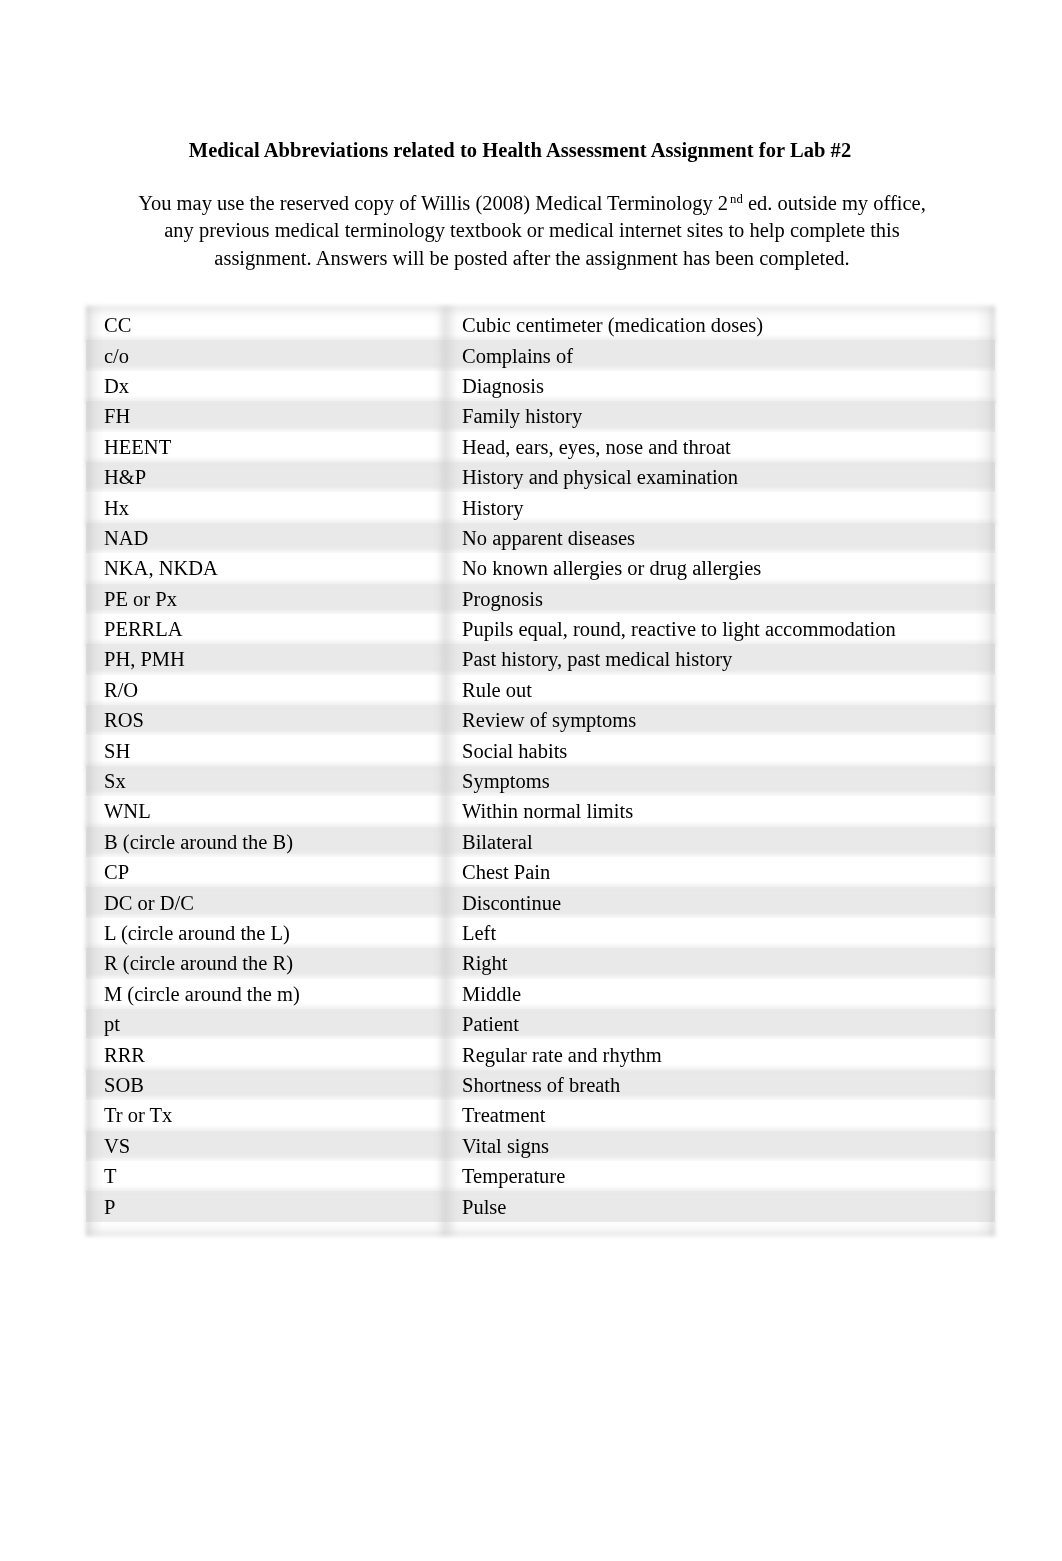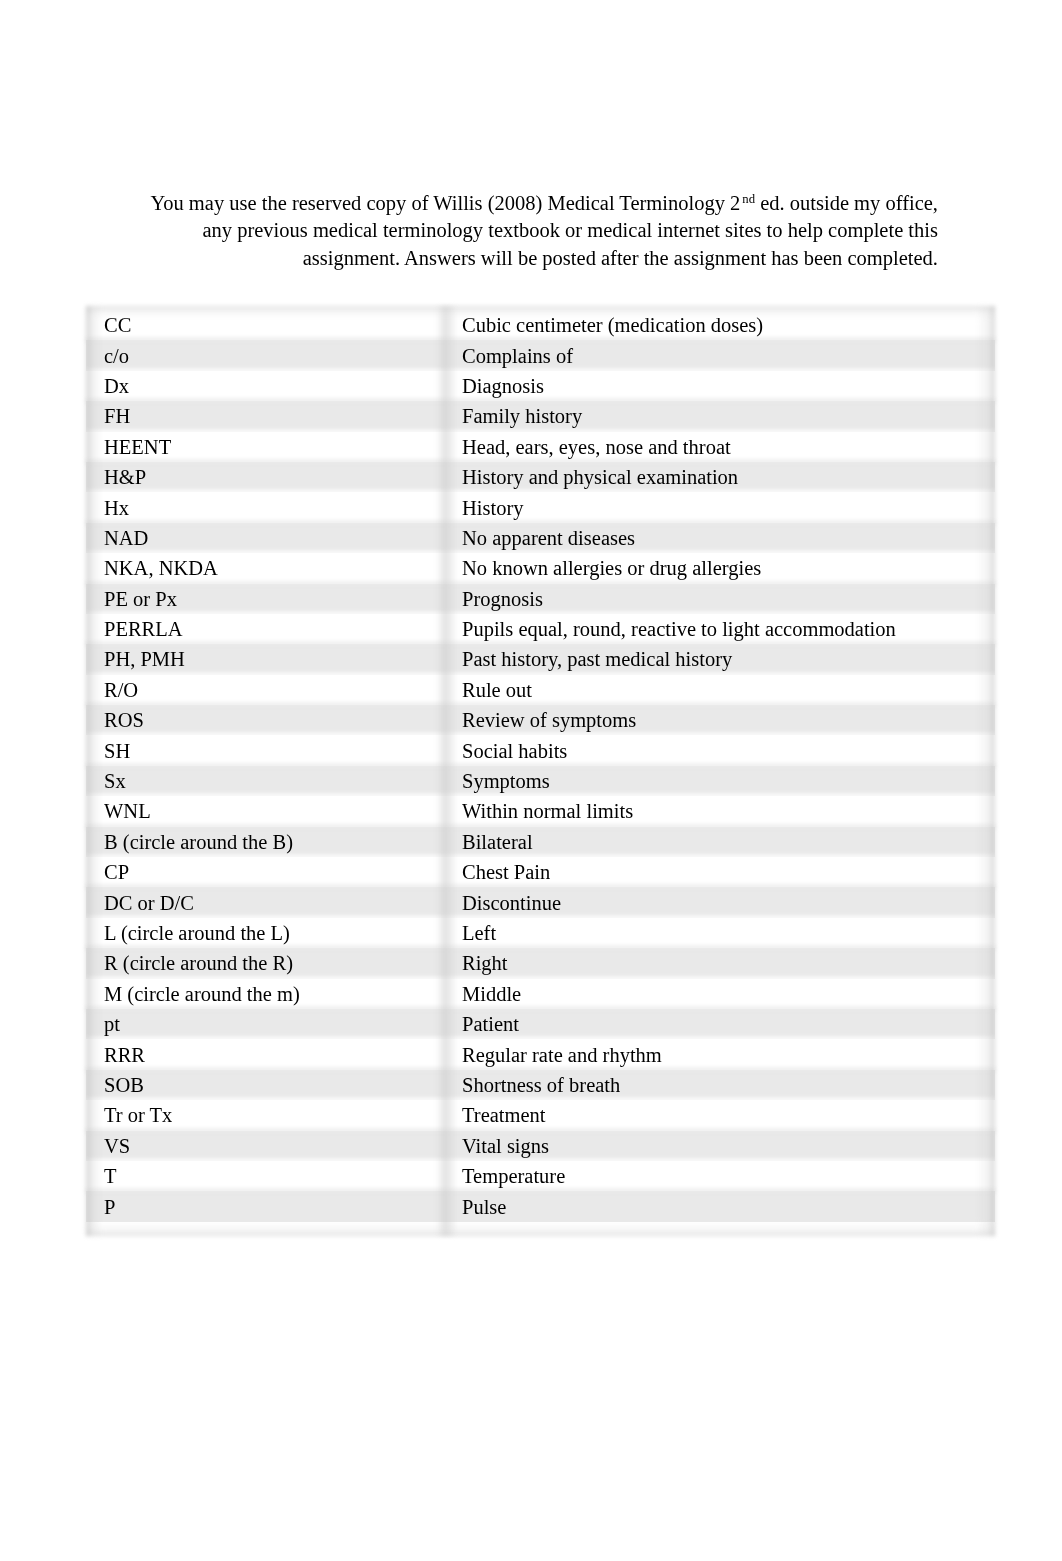--- a/index.html
+++ b/index.html
@@ -37,21 +37,21 @@
   }
 
   
   .intro {
     position: absolute;
     left: 126px;
     top: 169px;
     width: 812px;
     font-size: 20.5px;
     line-height: 27.6px;
-    text-align: right;
+    text-align: center;
   }
   .intro sup {
     font-size: 0.62em;
     vertical-align: 0.52em;
     line-height: 0;
     margin-left: 2px;
   }
 
   
   .table-wrap {
@@ -148,20 +148,21 @@
   }
   .cell.mean {
     padding-left: 0;
   }
 </style>
 </head>
 <body>
 
 <div class="page">
 
+  <h1 class="doc-title">Medical Abbreviations related to Health Assessment Assignment for Lab #2</h1>
 
   <p class="intro">
     <span>You may use the reserved copy of Willis (2008) Medical Terminology 2</span><sup>nd</sup><span> ed. outside my office, any previous medical terminology textbook or medical internet sites to help complete this assignment.  Answers will be posted after the assignment has been completed.</span>
   </p>
 
   <div class="table-wrap">
     <div class="col-divider"></div>
     <div class="rows" id="table-rows">
         <div class="row odd">
           <div class="cell abbr">CC</div>

